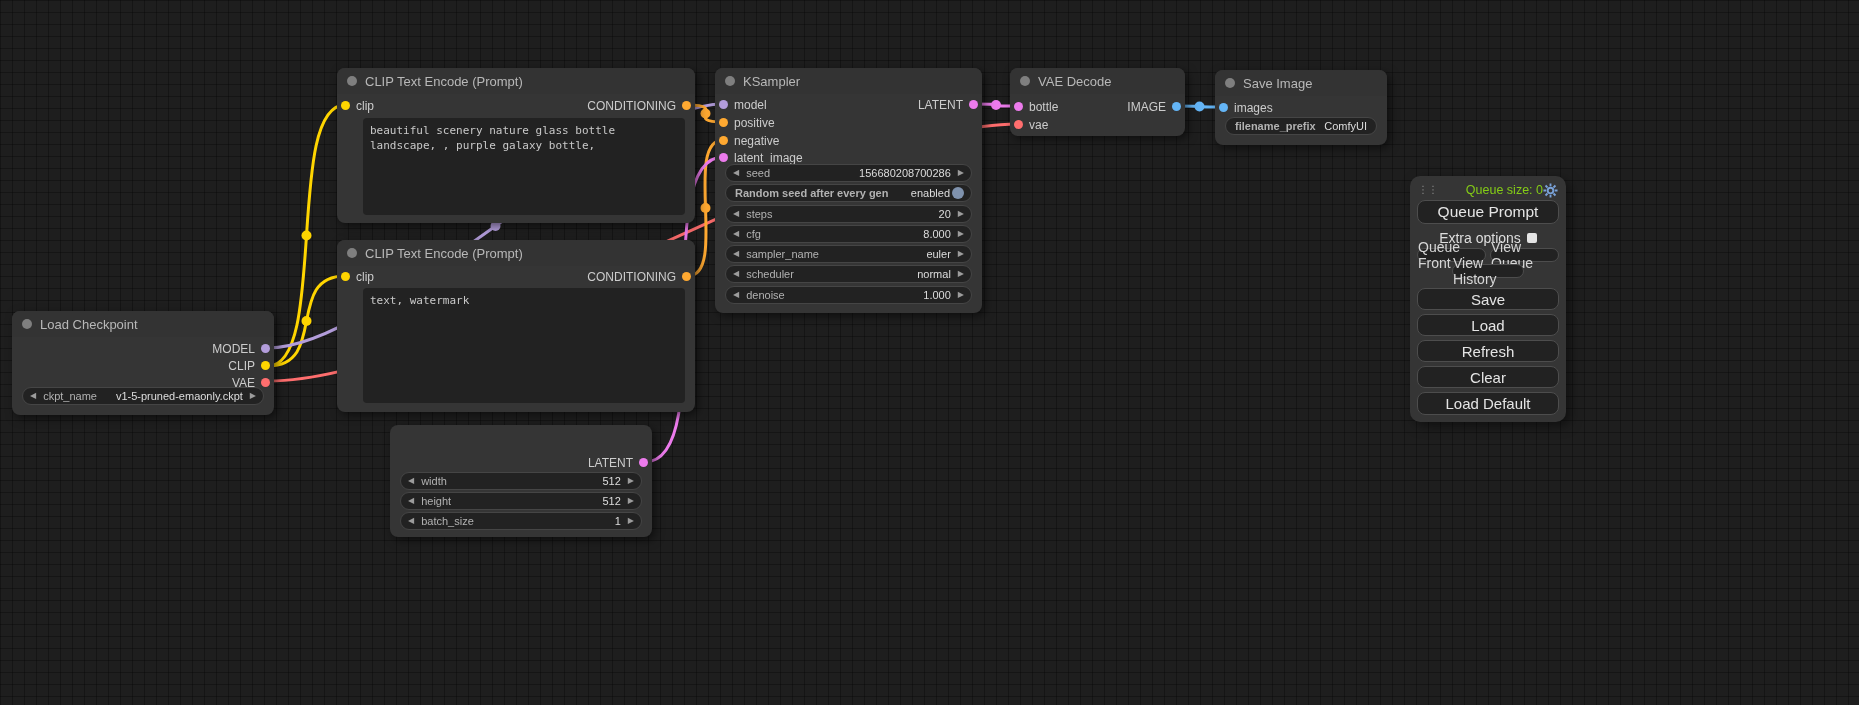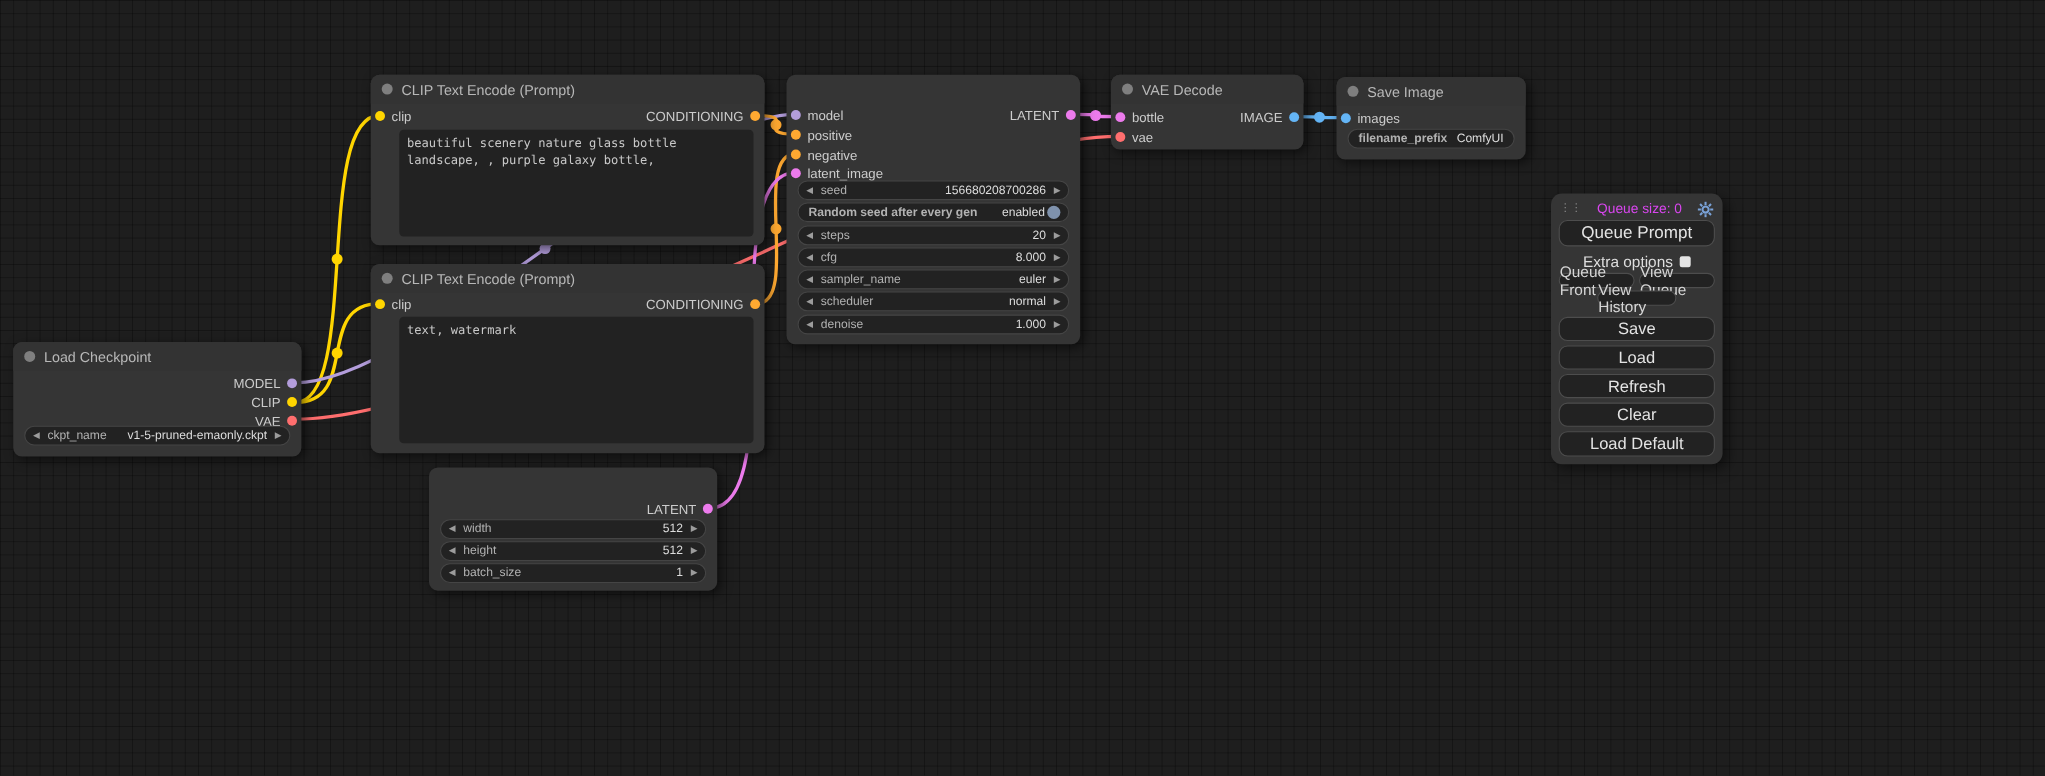--- a/index.html
+++ b/index.html
@@ -69,21 +69,21 @@
           font-family:"DejaVu Sans Mono", monospace; font-size:11px;
           line-height:1.4; color:#c9c9c9; white-space:pre-wrap;margin-left:16px; }
 
   
   .menu { position:absolute; left:1410px; top:176px; width:156px; height:246px;
           background:#353535; border-radius:10px;
           box-shadow:4px 4px 12px rgba(0,0,0,.5); z-index:3; }
   .menu-header { position:absolute; top:5px; left:8px; right:8px; height:18px;
           display:flex; align-items:center; }
   .drag-handle { color:#8a8a8a; font-size:10px; line-height:1; cursor:move; }
-  .queue-size { flex:1; text-align:center; color:#d946ef; font-size:12.5px; }
+  .queue-size { flex:1; text-align:right; color:#84cc16; font-size:12.5px; }
   .gear { flex:none; width:15px; height:15px; cursor:pointer; }
   .btn { position:absolute; left:7px; right:7px; background:#222222;
           border:1px solid #4d4d4d; border-radius:8px; color:#e4e4e4;
           display:flex; align-items:center; justify-content:center; cursor:pointer; }
   .btn.big   { height:22px; font-size:15px; }
   .btn.queue { top:24px; height:24px; font-size:15.5px; }
   .btn.small { font-size:14px; height:14px; border-radius:7px; color:#d6d6d6; }
   .extra-row { position:absolute; top:55px; left:0; right:0; height:14px;
           display:flex; align-items:center; justify-content:center; gap:6px;
           color:#dedede; font-size:14px; }
@@ -189,20 +189,24 @@
   </div>
   <div class="widget" style="top:87px">
     <span class="w-arrow">◀</span>
     <span class="w-name">batch_size</span>
     <span class="w-value">1</span>
     <span class="w-arrow">▶</span>
   </div>
 </div>
 
 <div class="node" style="left:715px;top:68px;width:267px;height:245px">
+  <div class="node-title">
+    <span class="title-dot"></span>
+    <span>KSampler</span>
+  </div>
   <div class="slot in" style="top:28px">
     <span class="dot c-model"></span>
     <span>model</span>
   </div>
   <div class="slot in" style="top:46px">
     <span class="dot c-cond"></span>
     <span>positive</span>
   </div>
   <div class="slot in" style="top:64px">
     <span class="dot c-cond"></span>

